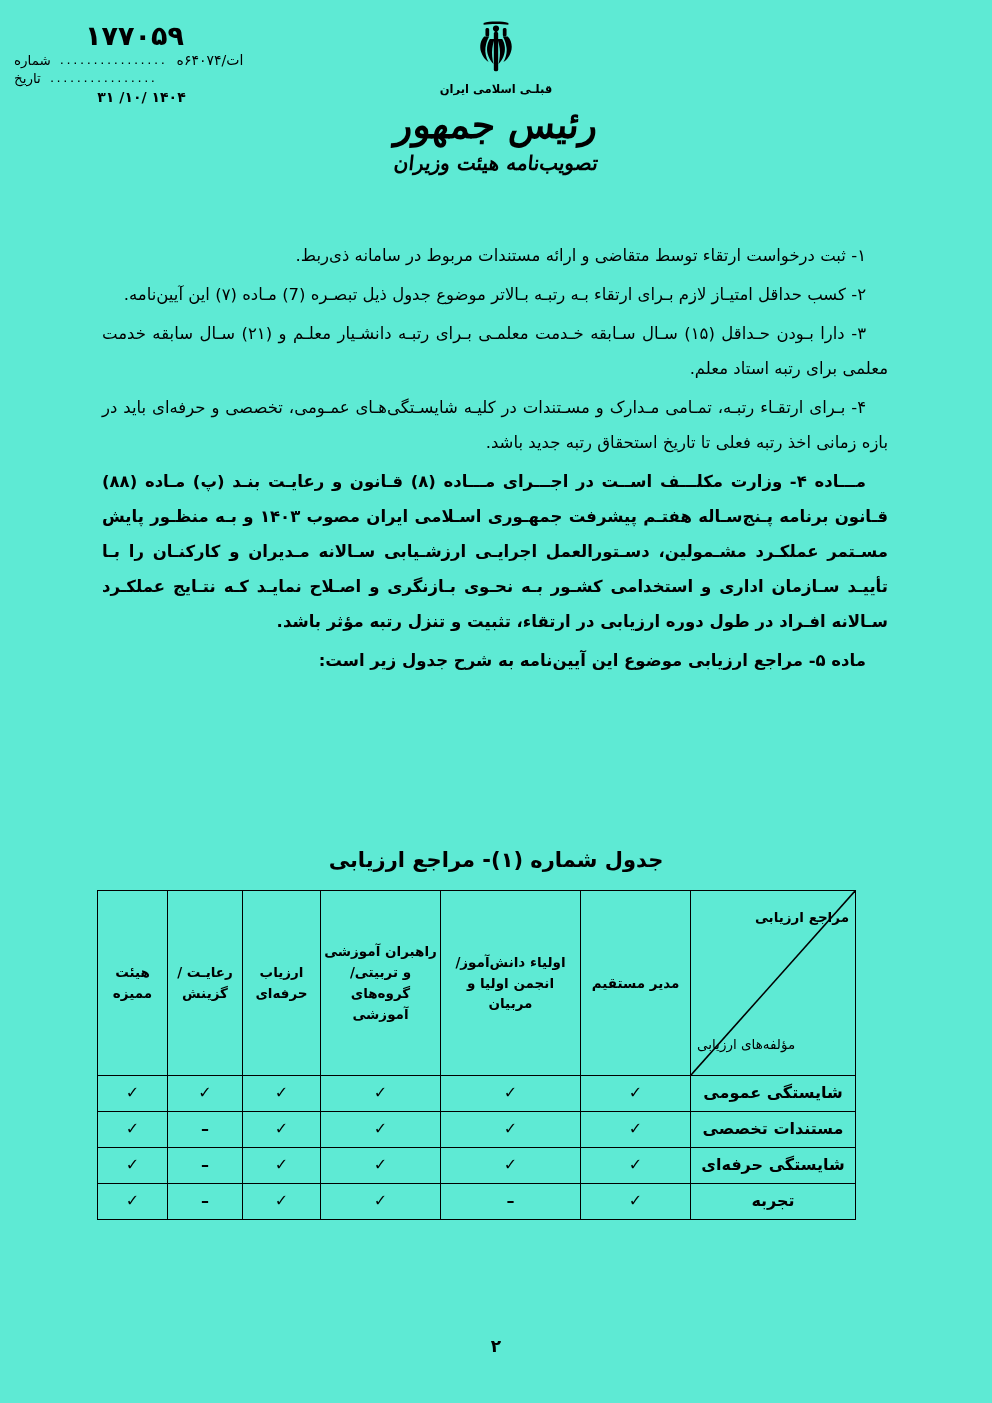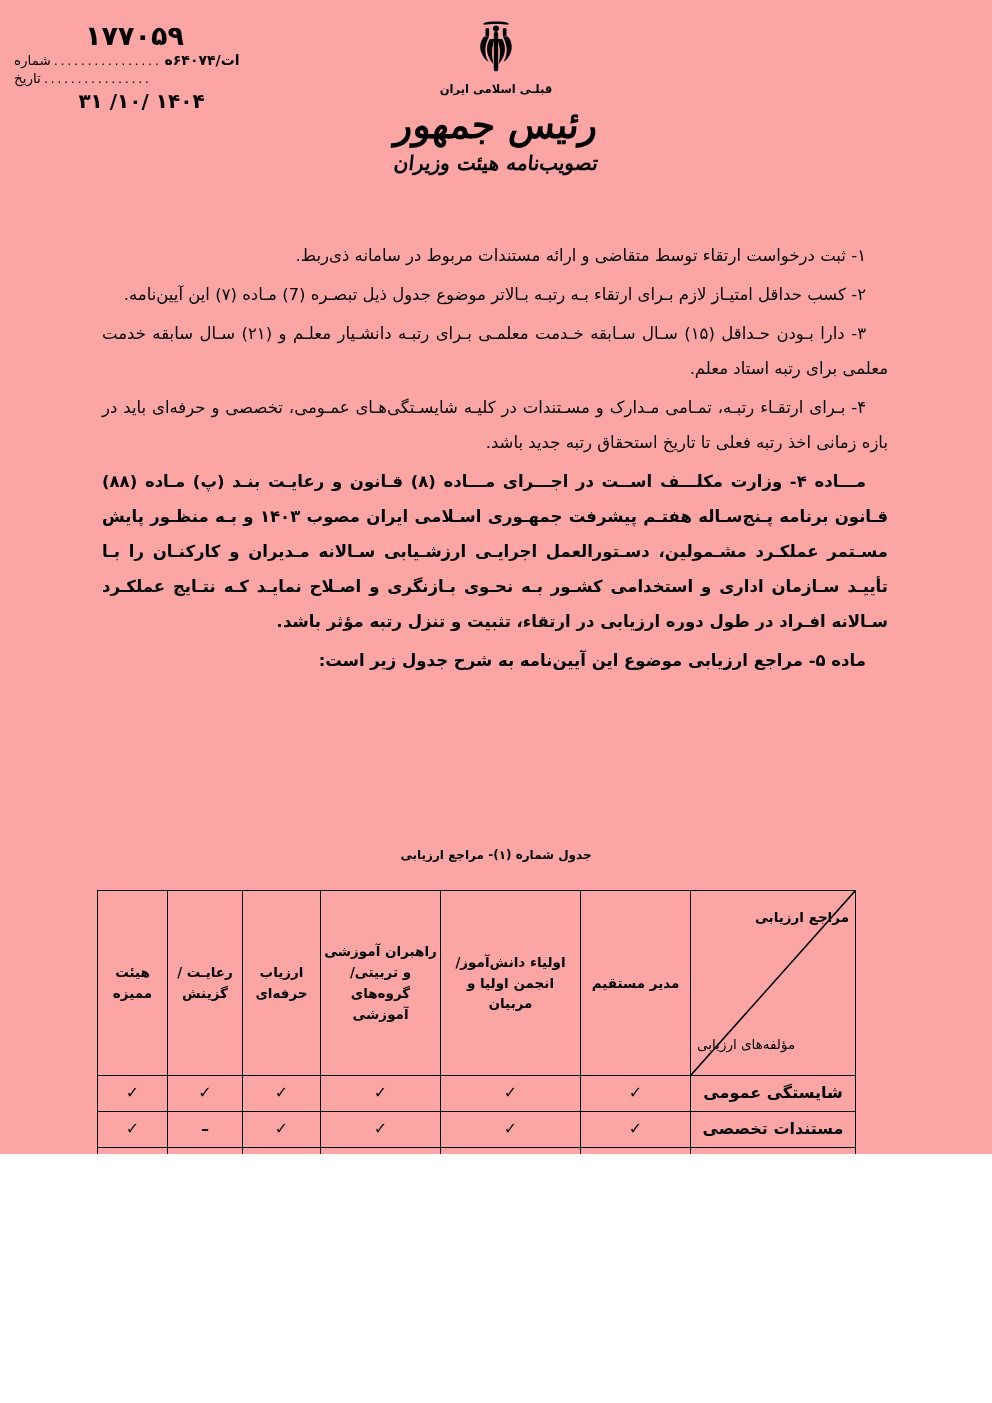--- a/index.html
+++ b/index.html
@@ -7,22 +7,22 @@
     padding: 0;
     background: #ffffff;
   }
   body {
     font-family: "DejaVu Sans", "Liberation Sans", sans-serif;
     color: #000000;
   }
   #page {
     position: relative;
     width: 992px;
-    height: 1154px;
-    background: #fca5a5;
+    height: 1403px;
+    background: #5eead4;
     overflow: hidden;
   }
 
   
   .stamp {
     position: absolute;
     top: 22px;
     left: 14px;
     width: 275px;
     direction: rtl;
@@ -32,42 +32,42 @@
     font-size: 27px;
     font-weight: bold;
     letter-spacing: 3px;
     text-align: center;
     padding-right: 34px;
     line-height: 1.05;
   }
   .stamp-row {
     display: flex;
     flex-direction: row-reverse;
-    align-items: flex-end;
+    align-items: flex-start;
     justify-content: flex-start;
-    gap: 3px;
+    gap: 9px;
     font-size: 13px;
     margin-top: 2px;
     white-space: nowrap;
   }
   .stamp-label { font-size: 13.5px; }
   .stamp-dots {
     letter-spacing: 2.6px;
     font-size: 13px;
     overflow: hidden;
     max-width: 126px;
     display: inline-block;
   }
   .stamp-value {
     font-size: 14px;
-    font-weight: bold;
+    font-weight: normal;
     letter-spacing: 0.5px;
   }
   .stamp-date {
-    font-size: 20px;
+    font-size: 14px;
     font-weight: bold;
     text-align: center;
     padding-right: 20px;
     letter-spacing: 1px;
     margin-top: 3px;
   }
 
   
   .emblem-block {
     position: absolute;
@@ -115,21 +115,21 @@
   .para { margin: 0 0 0 0; }
   .para.indent { text-indent: 22px; }
   .para + .para { margin-top: 4px; }
   .lead { font-weight: bold; }
   .tbl-caption {
     position: absolute;
     top: 848px;
     left: 0;
     right: 0;
     text-align: center;
-    font-size: 12px;
+    font-size: 21px;
     font-weight: bold;
     direction: rtl;
   }
 
   
   .tbl-wrap {
     position: absolute;
     top: 890px;
     right: 136px;
     width: 758px;

